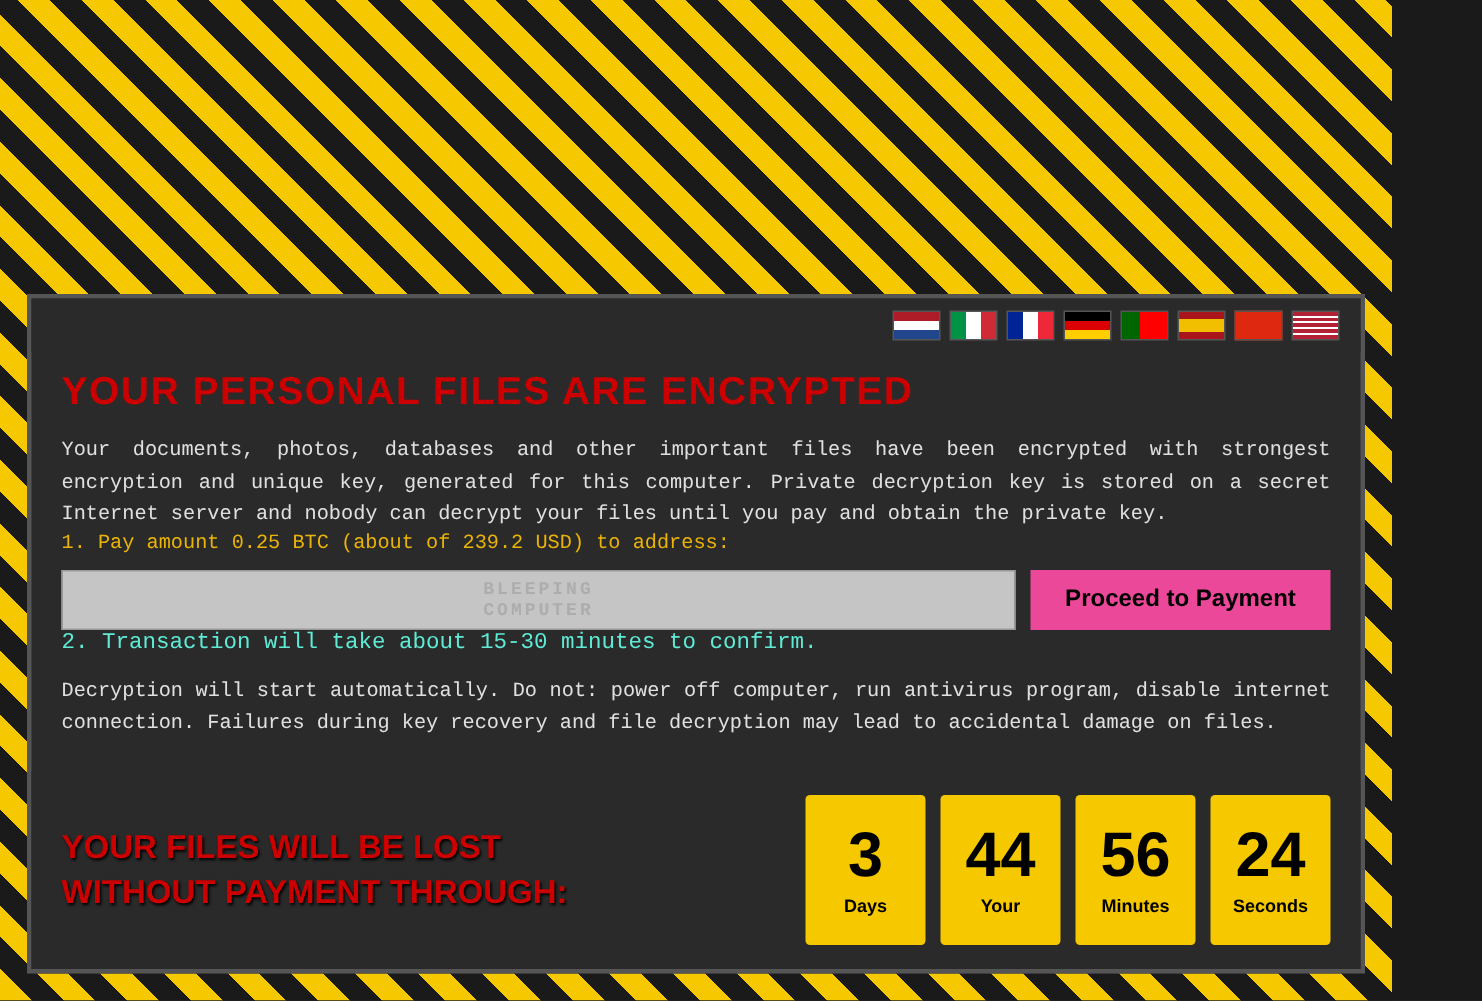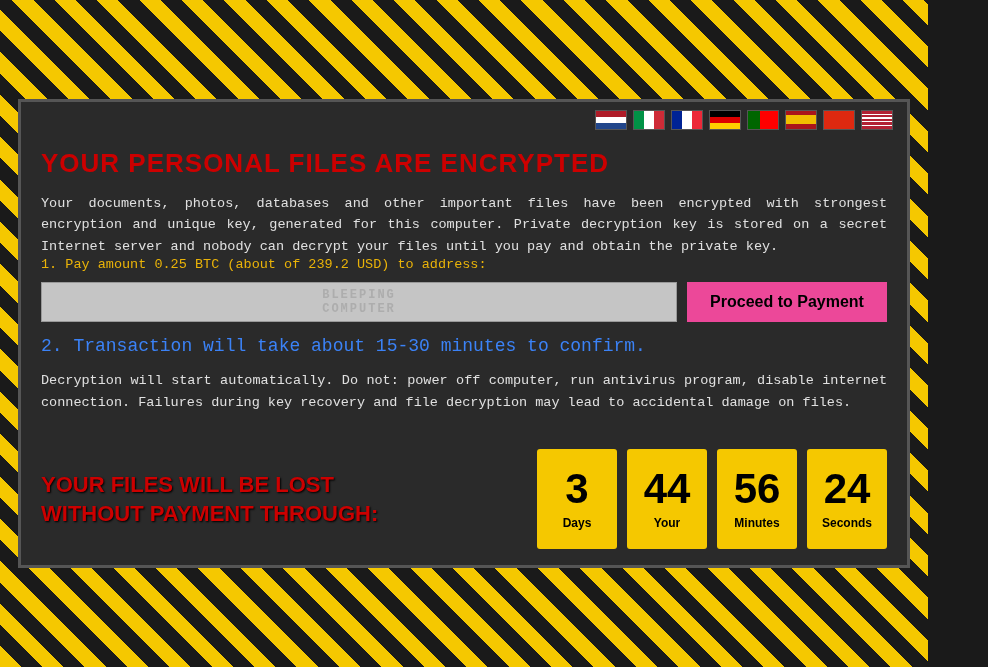--- a/index.html
+++ b/index.html
@@ -17,21 +17,21 @@
       height: 667px;
       background: repeating-linear-gradient(
         45deg,
         #f5c800 0px,
         #f5c800 15px,
         #1a1a1a 15px,
         #1a1a1a 30px
       );
       padding: 18px;
       display: flex;
-      align-items: center;
+      align-items: flex-end;
     }
 
     .inner-container {
       flex: 1;
       background: #2a2a2a;
       border: 3px solid #555;
       display: flex;
       flex-direction: column;
       padding: 0;
     }
@@ -84,21 +84,20 @@
       color: #eab308;
       font-size: 13.5px;
       font-family: 'Courier New', monospace;
       margin-bottom: 10px;
     }
 
     .payment-row {
       display: flex;
       align-items: center;
       gap: 10px;
-      margin-bottom: 14px;
     }
 
     .watermark {
       position: absolute;
       top: 50%;
       left: 50%;
       transform: translate(-50%, -50%);
       color: rgba(150,150,150,0.5);
       font-size: 12px;
       font-weight: bold;
@@ -132,22 +131,22 @@
       font-family: Liberation Sans, sans-serif;
       border: none;
       padding: 10px 22px;
       height: 40px;
       cursor: pointer;
       white-space: nowrap;
       min-width: 200px;
     }
 
     .step2-label {
-      color: #3b82f6;
-      font-size: 18px;
+      color: #5eead4;
+      font-size: 15px;
       font-family: 'Courier New', monospace;
       margin-bottom: 14px;
     }
 
     .warning-text {
       color: #e0e0e0;
       font-size: 13.5px;
       font-family: Liberation Mono, monospace;
       line-height: 1.6;
       text-align: justify;

